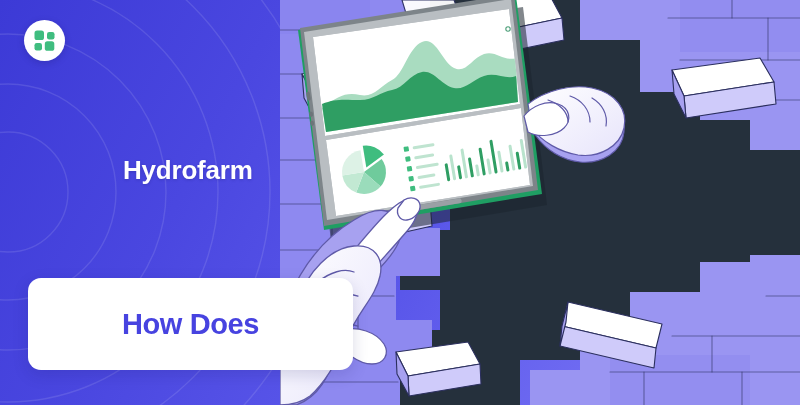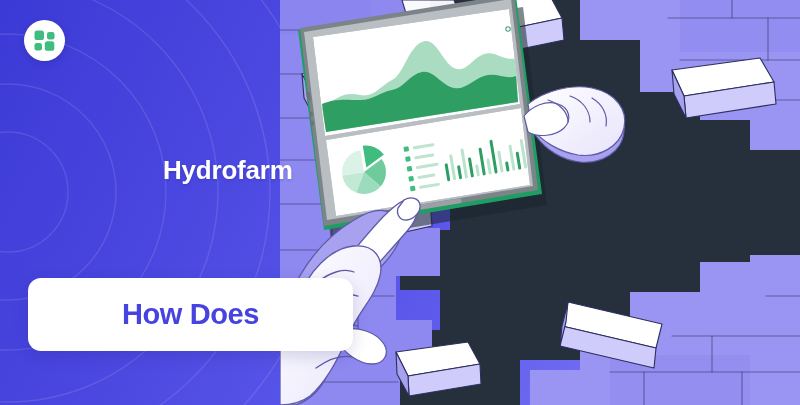--- a/index.html
+++ b/index.html
@@ -17,25 +17,24 @@
 
   
   .illo{position:absolute;right:0;top:0;width:520px;height:405px;}
 
   
   .brand{
     position:absolute;left:123px;top:155px;
     font-size:26px;font-weight:bold;color:#ffffff;
     letter-spacing:-0.2px;
     text-shadow:0 1px 3px rgba(30,28,120,.28);
-    margin-left:40px;
   }
   .cardbox{
     position:absolute;left:28px;top:278px;
-    width:325px;height:73px;
+    width:325px;height:92px;
     background:#ffffff;border-radius:13px;
     box-shadow:0 5px 16px rgba(26,22,100,.16);
     display:flex;align-items:center;justify-content:center;
   }
   .cardtext{
     color:#4743e0;font-size:29px;font-weight:bold;
     line-height:1.12;text-align:center;letter-spacing:-0.4px;
   }
   .cardtext span{display:block;}
 

